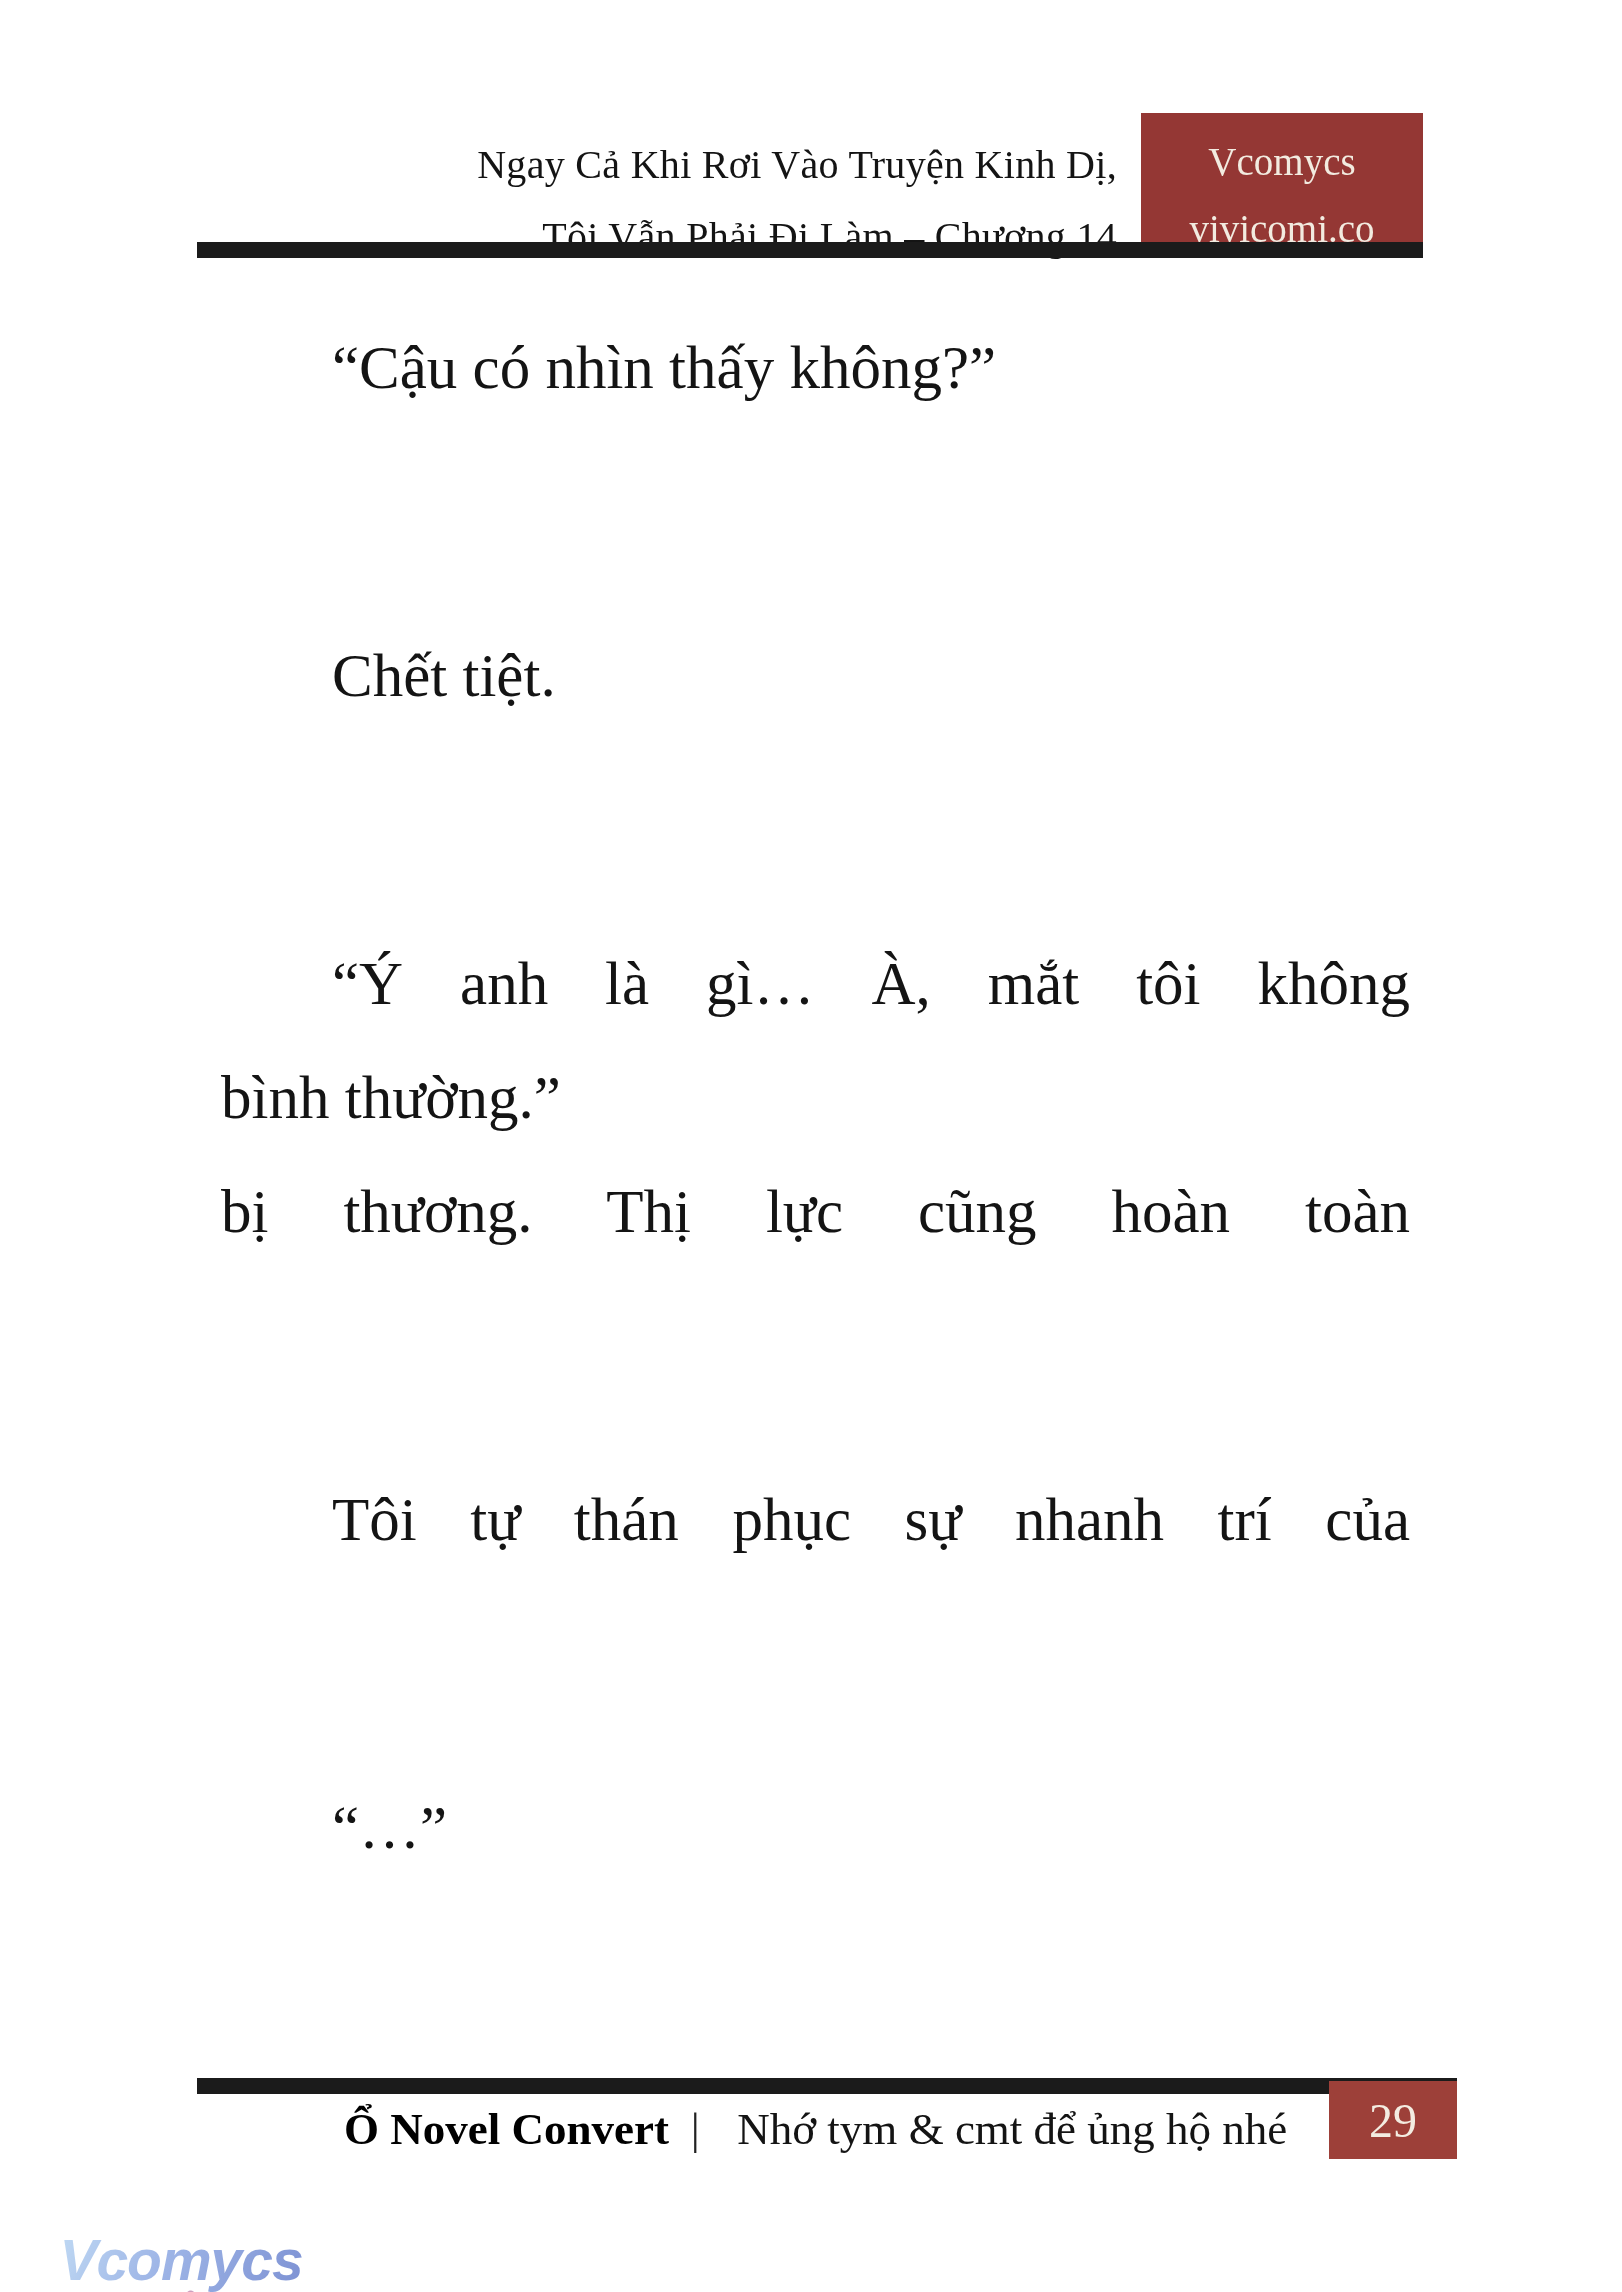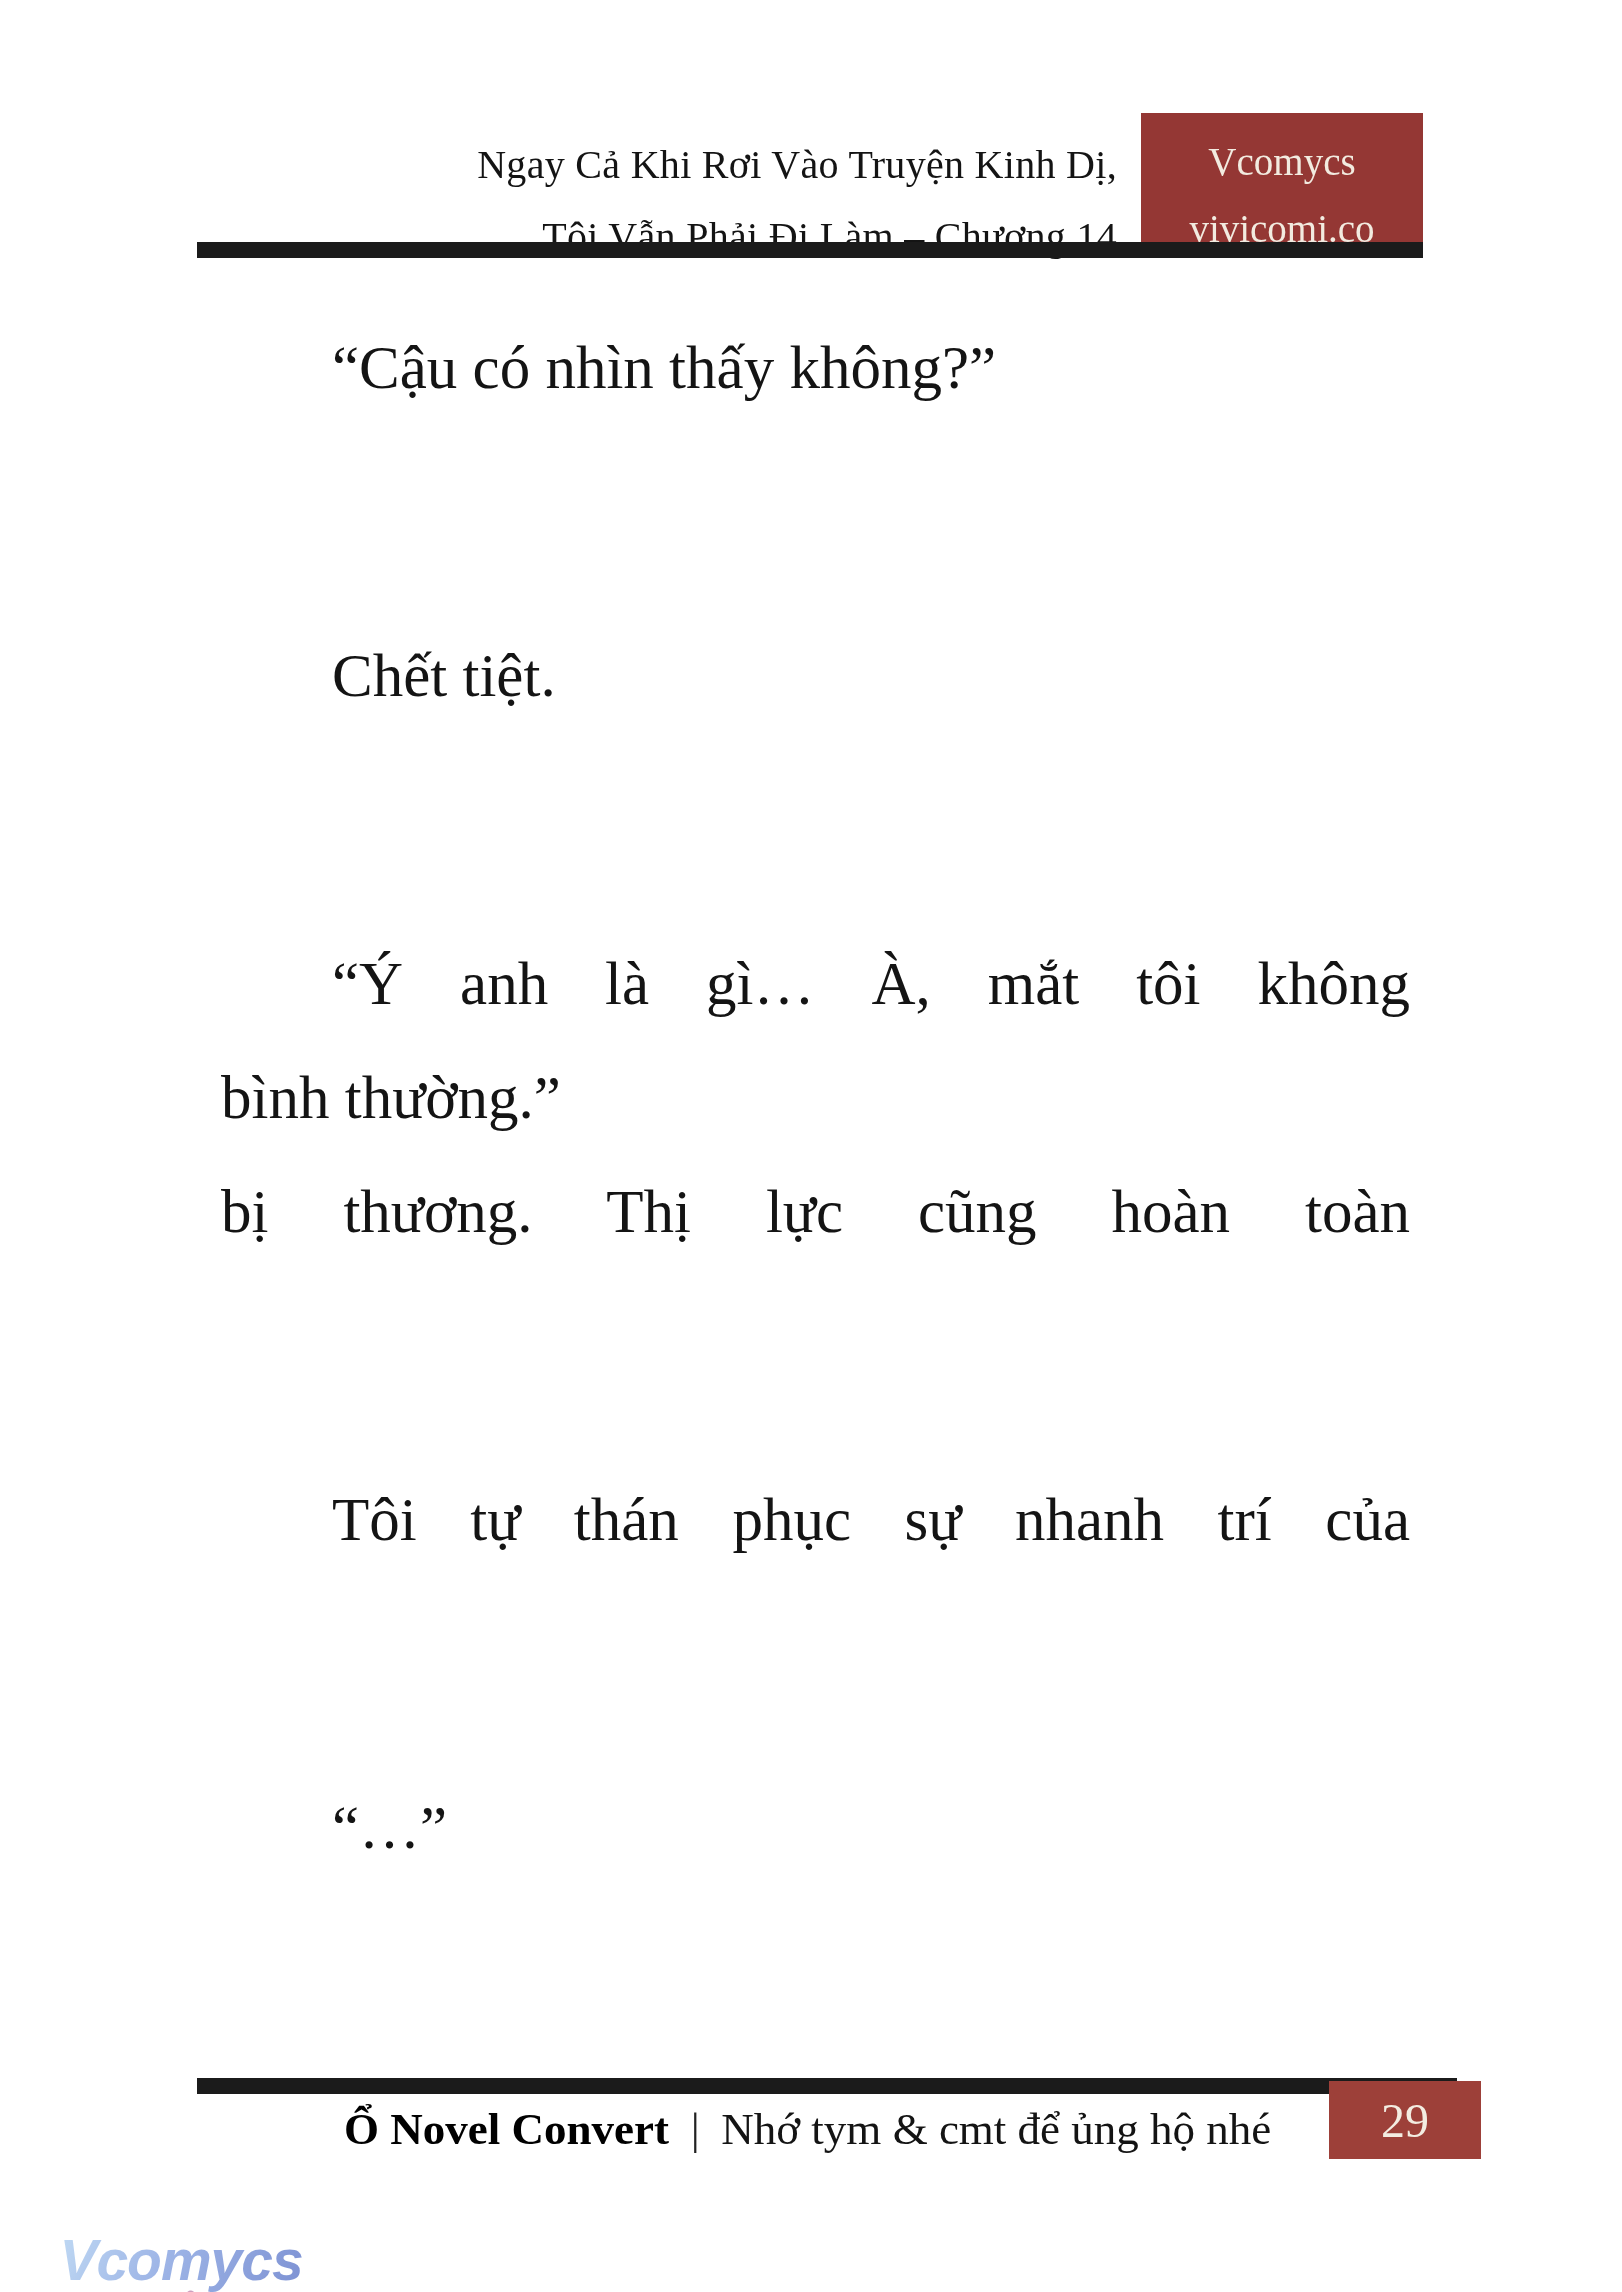--- a/index.html
+++ b/index.html
@@ -64,25 +64,25 @@
   }
   .footer-credit {
     position:absolute;
     left:312px; top:2073px;
     font-size:45px;
     line-height:65px;
     white-space:nowrap;
   }
   .credit-brand { color:#000000; font-weight:bold; }
   .credit-sep { color:#222; padding:0 13.7px; font-weight:normal; }
-  .credit-note { color:#141414; }
+  .credit-note { color:#141414;margin-left:16px; }
   .page-box {
     position:absolute;
     left:1313px; top:2065px;
-    width:152px; height:78px;
+    width:128px; height:78px;
     background:#9d4039;
     color:#f3ece1;
     font-size:48px;
     display:flex; align-items:center; justify-content:center;
   }
 
   
   .watermark {
     position:absolute;
     left:27.4px; top:2203px;

